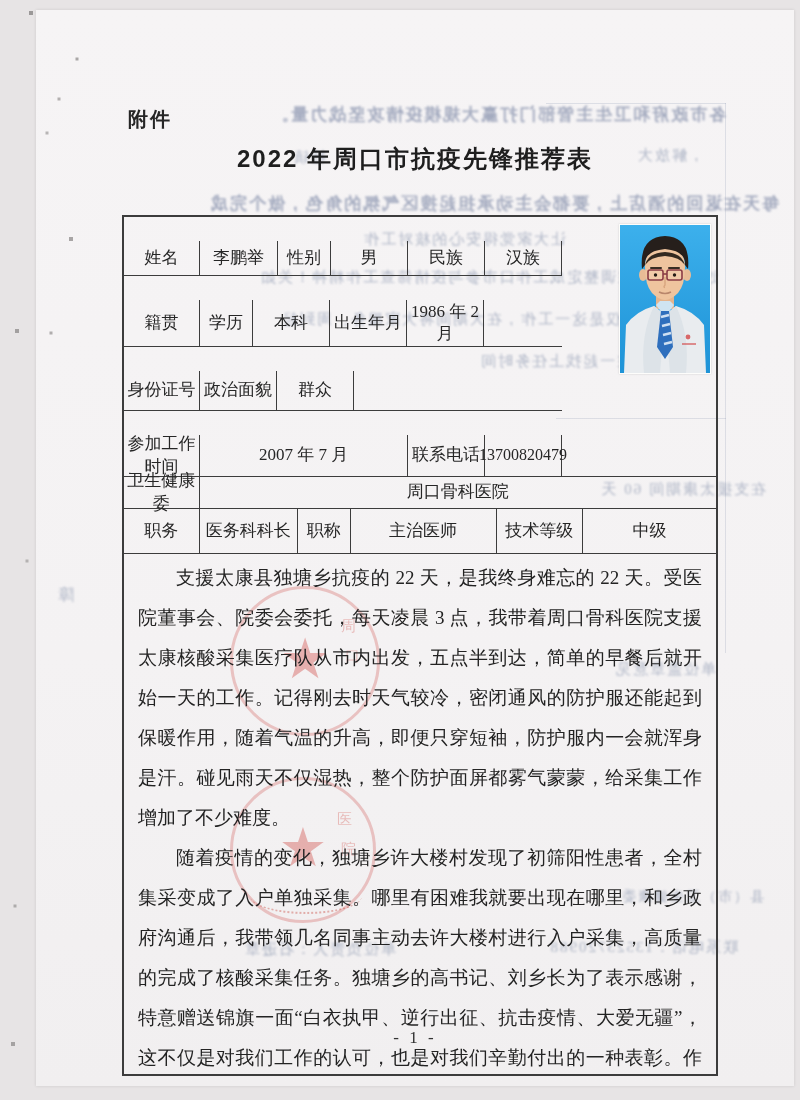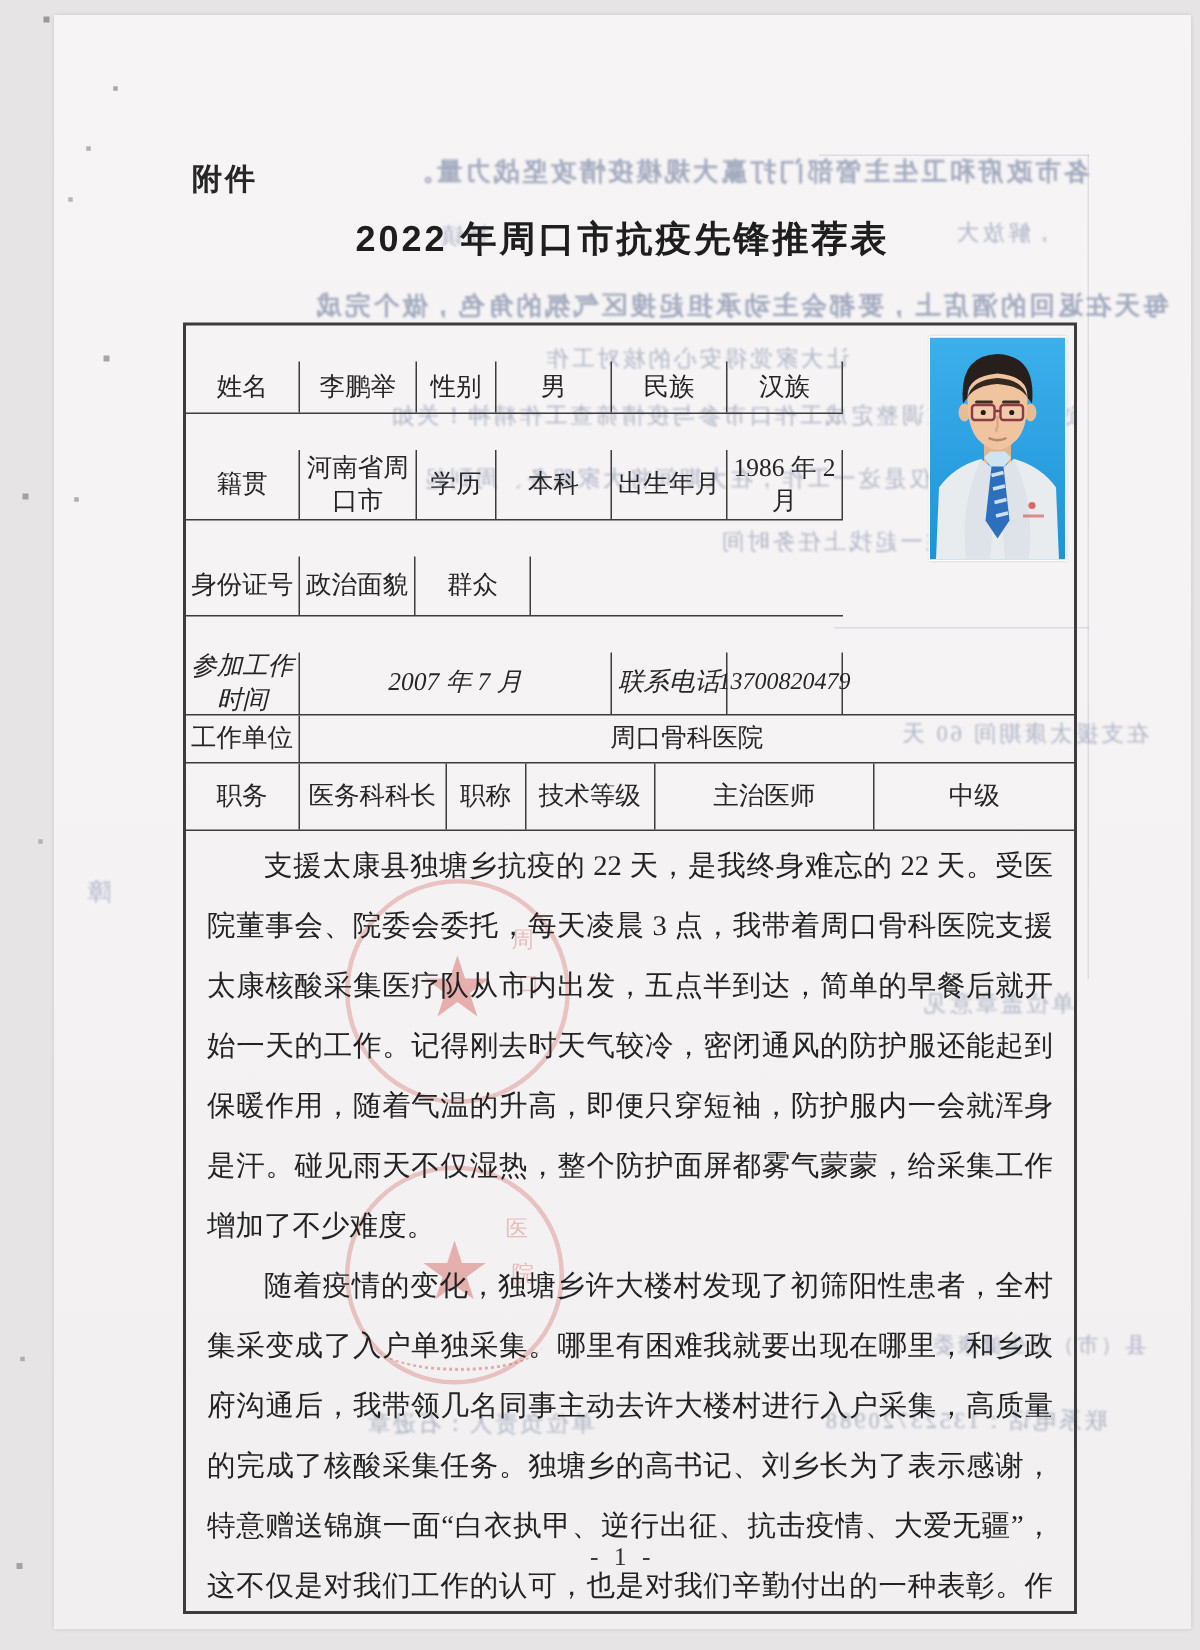--- a/index.html
+++ b/index.html
@@ -62,21 +62,21 @@
     font-family:"Liberation Sans","DejaVu Sans",sans-serif;
     font-size:24px;font-weight:bold;letter-spacing:2px;color:#1e1e1e;}
   
   .form-frame{position:absolute;left:86px;top:205px;width:596px;z-index:2;
     border:2px solid #3c3c3c;box-sizing:border-box;font-size:17px;line-height:1.3;}
   .form-frame *{box-sizing:border-box;}
   .top-section{display:flex;border-bottom:1.5px solid #3c3c3c;}
   .left-rows{width:438px;}
   .trow{display:flex;}
   .left-rows .trow{border-bottom:1.5px solid #3c3c3c;margin-top:24px;}
-  .left-rows .trow:last-child{border-bottom:none;font-style:italic;}
+  .left-rows .trow:last-child{border-bottom:none;}
   .tcell{display:flex;align-items:center;justify-content:center;text-align:center;
     border-right:1.5px solid #3c3c3c;padding:1px 2px;}
   .row5,.row6{display:flex;border-bottom:1.5px solid #3c3c3c;}
   .row5 .tcell:last-child,.row6 .tcell:last-child{border-right:none;}
   .h35{height:35px}.h47{height:47px}.h40{height:40px}.h41{height:41px}
   .row5{height:32px}.row6{height:45px}
   .w76{width:76px}.w78{width:78px}.w53{width:53px}.w77{width:77px}
   .w208{width:208px}.w99{width:99px}.w147{width:147px}.w87{width:87px}
   .w134{width:134px;border-right:none!important;}
   .w520{width:520px;border-right:none!important;text-align:right;}
@@ -135,21 +135,20 @@
         <div class="trow h35">
           <div class="tcell w76">姓名</div>
           <div class="tcell w78">李鹏举</div>
           <div class="tcell w53">性别</div>
           <div class="tcell w77">男</div>
           <div class="tcell w77">民族</div>
           <div class="tcell w77">汉族</div>
         </div>
         <div class="trow h47">
           <div class="tcell w76">籍贯</div>
-          <div class="tcell w78">河南省周口市</div>
           <div class="tcell w53">学历</div>
           <div class="tcell w77">本科</div>
           <div class="tcell w77">出生年月</div>
           <div class="tcell w77">1986 年 2 月</div>
         </div>
         <div class="trow h40">
           <div class="tcell w76">身份证号</div>
           <div class="tcell w77">政治面貌</div>
           <div class="tcell w77">群众</div>
         </div>
@@ -204,30 +203,30 @@
             <circle cx="54.5" cy="50" r="1.7" fill="#241c16"></circle>
 
             <path d="M45 52 L45 60 Q43 62 45 62.5" stroke="#d8a57e" stroke-width="1.4" fill="none"></path>
             <path d="M39 67 Q45 70 51 67" stroke="#b9866b" stroke-width="1.6" fill="none"></path>
           </svg>
         </div>
       </div>
     </div>
 
     <div class="row5">
-      <div class="tcell w76">工作单位</div>
+      <div class="tcell w76">卫生健康委</div>
       <div class="tcell w520">周口骨科医院</div>
     </div>
 
     <div class="row6">
       <div class="tcell w76">职务</div>
       <div class="tcell w99">医务科科长</div>
       <div class="tcell w53">职称</div>
+      <div class="tcell w147">主治医师</div>
       <div class="tcell w87">技术等级</div>
-      <div class="tcell w147">主治医师</div>
       <div class="tcell w134">中级</div>
     </div>
 
     <div class="body-cell">
       <p>支援太康县独塘乡抗疫的 22 天，是我终身难忘的 22 天。受医院董事会、院委会委托，每天凌晨 3 点，我带着周口骨科医院支援太康核酸采集医疗队从市内出发，五点半到达，简单的早餐后就开始一天的工作。记得刚去时天气较冷，密闭通风的防护服还能起到保暖作用，随着气温的升高，即便只穿短袖，防护服内一会就浑身是汗。碰见雨天不仅湿热，整个防护面屏都雾气蒙蒙，给采集工作增加了不少难度。</p>
       <p>随着疫情的变化，独塘乡许大楼村发现了初筛阳性患者，全村集采变成了入户单独采集。哪里有困难我就要出现在哪里，和乡政府沟通后，我带领几名同事主动去许大楼村进行入户采集，高质量的完成了核酸采集任务。独塘乡的高书记、刘乡长为了表示感谢，特意赠送锦旗一面“白衣执甲、逆行出征、抗击疫情、大爱无疆”，这不仅是对我们工作的认可，也是对我们辛勤付出的一种表彰。作为医疗队长，我深知不仅个人要把工作干好，更重要的是在保障好大家安全的前提下，组织大家发挥最大的团队力量，为周口市</p>
     </div>
   </div>
 
   <div class="page-number">- 1 -</div>

